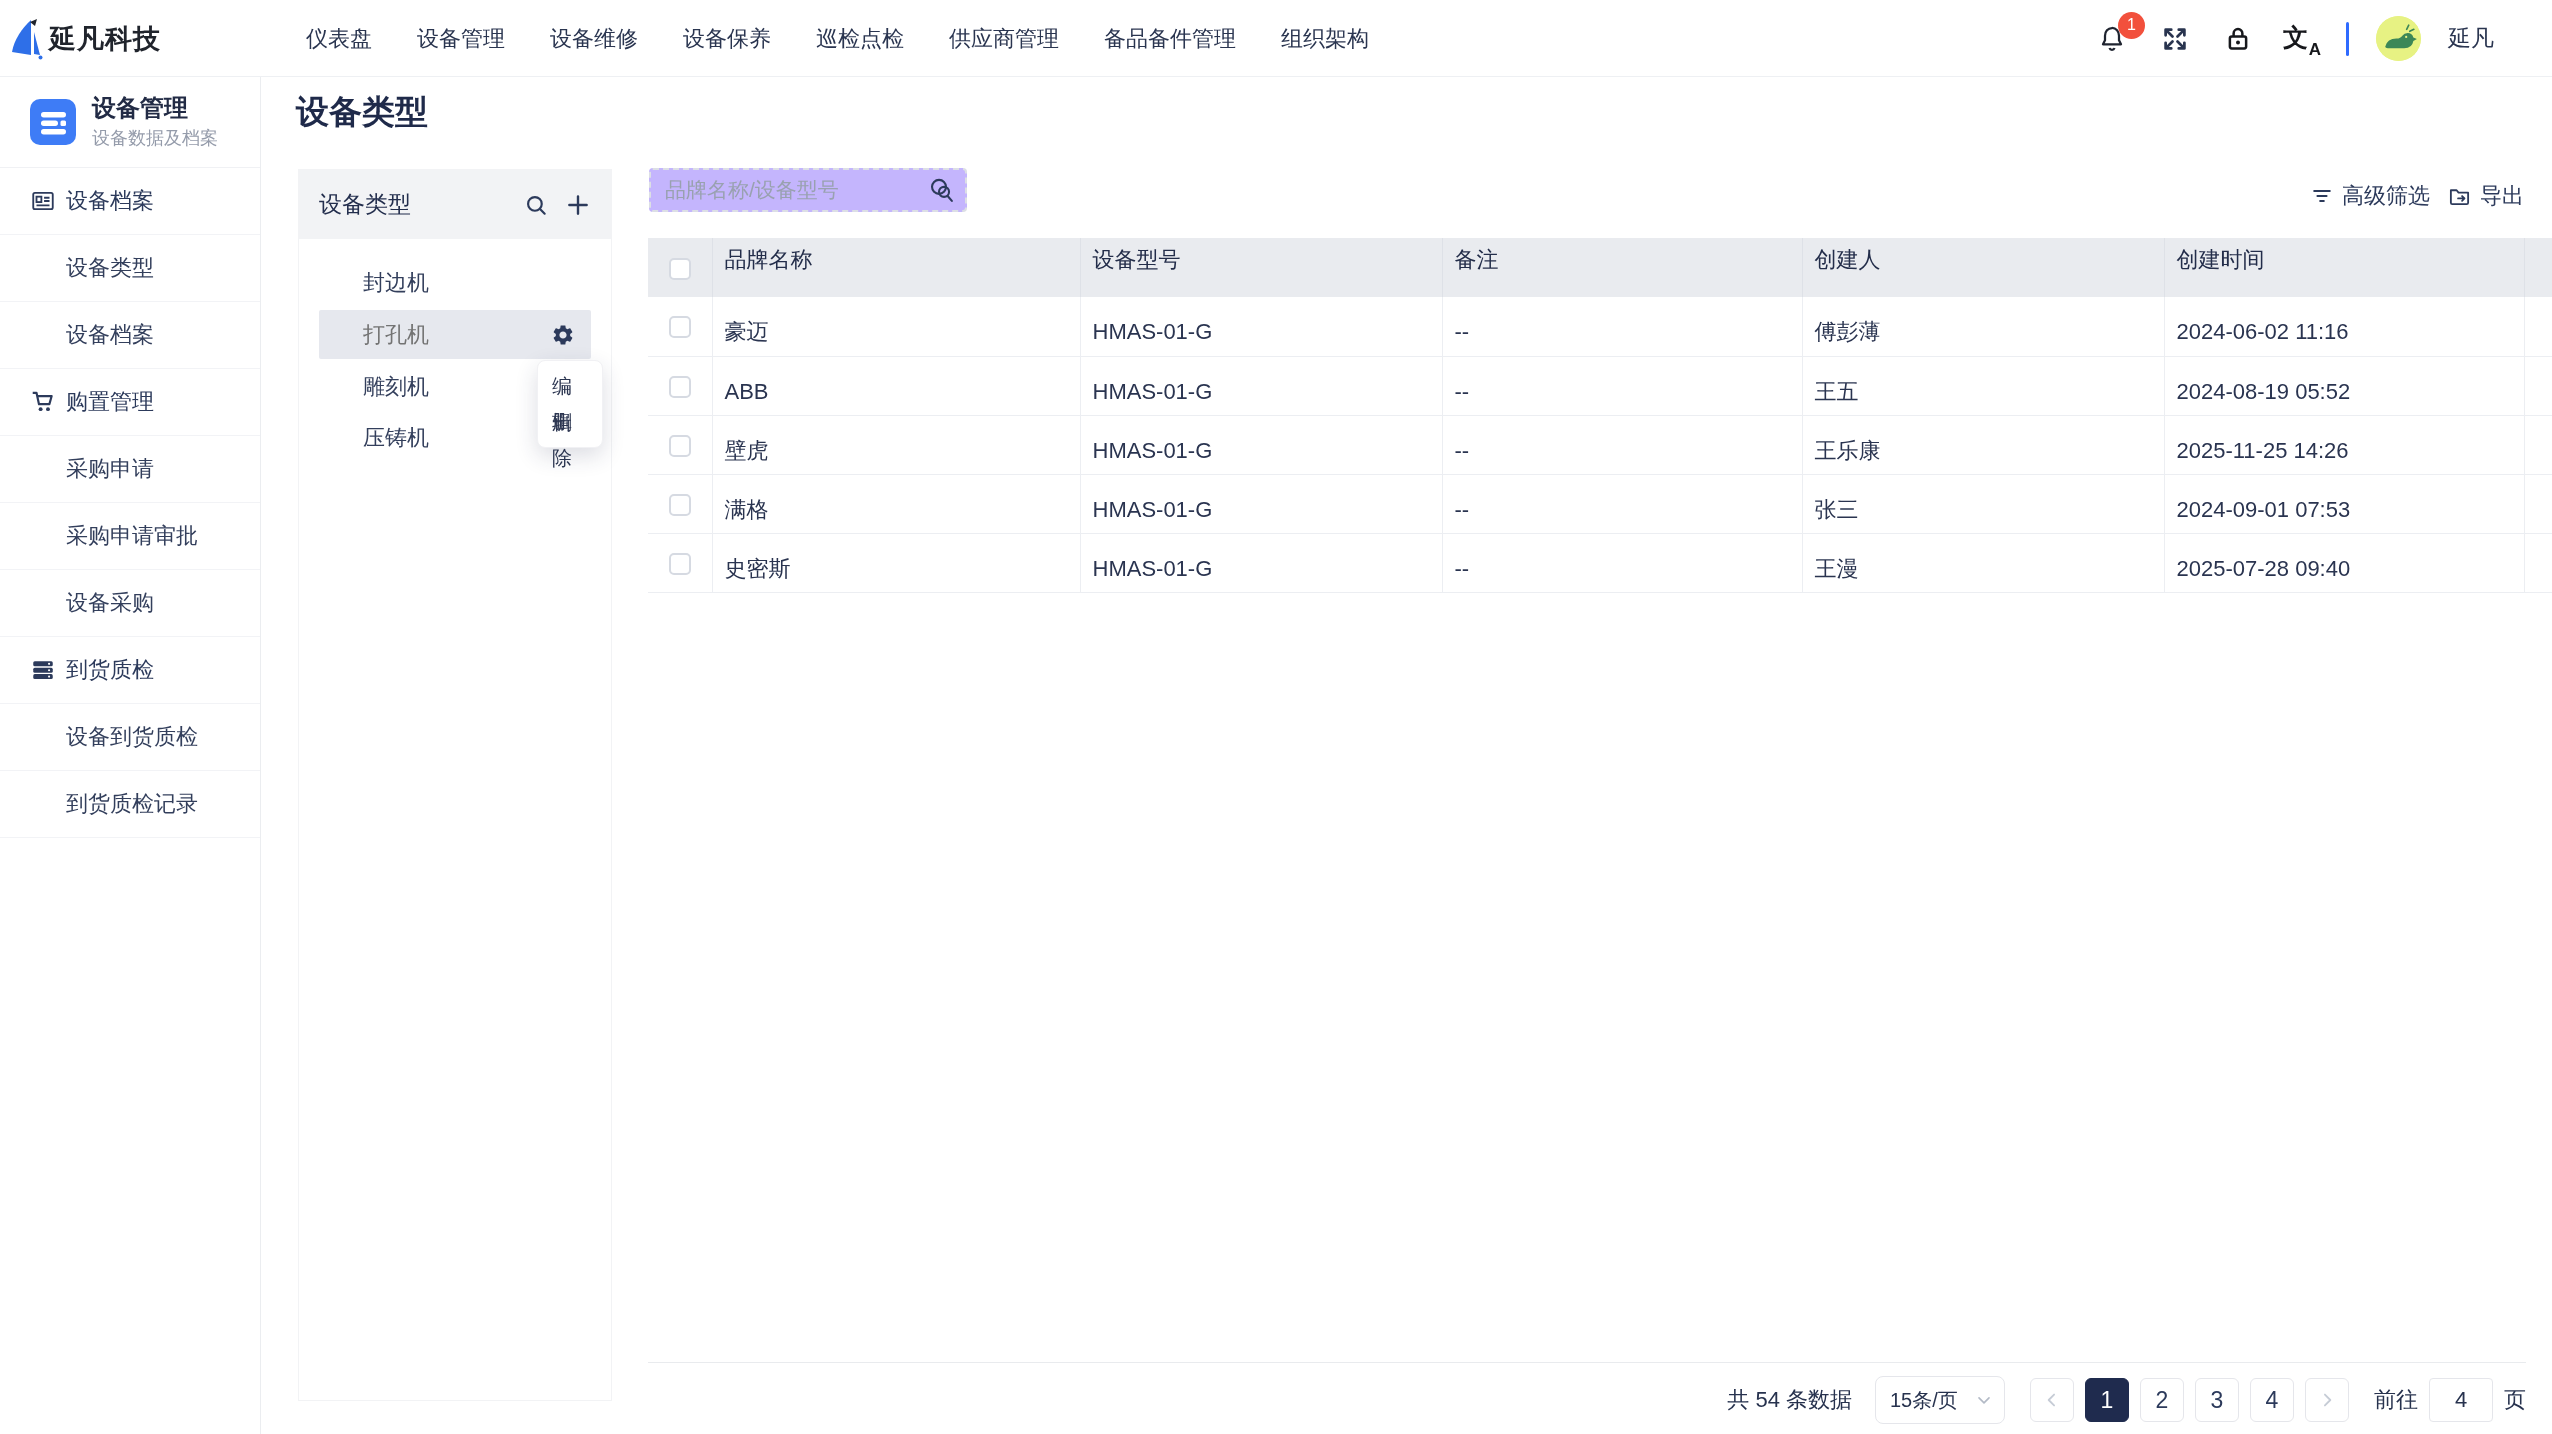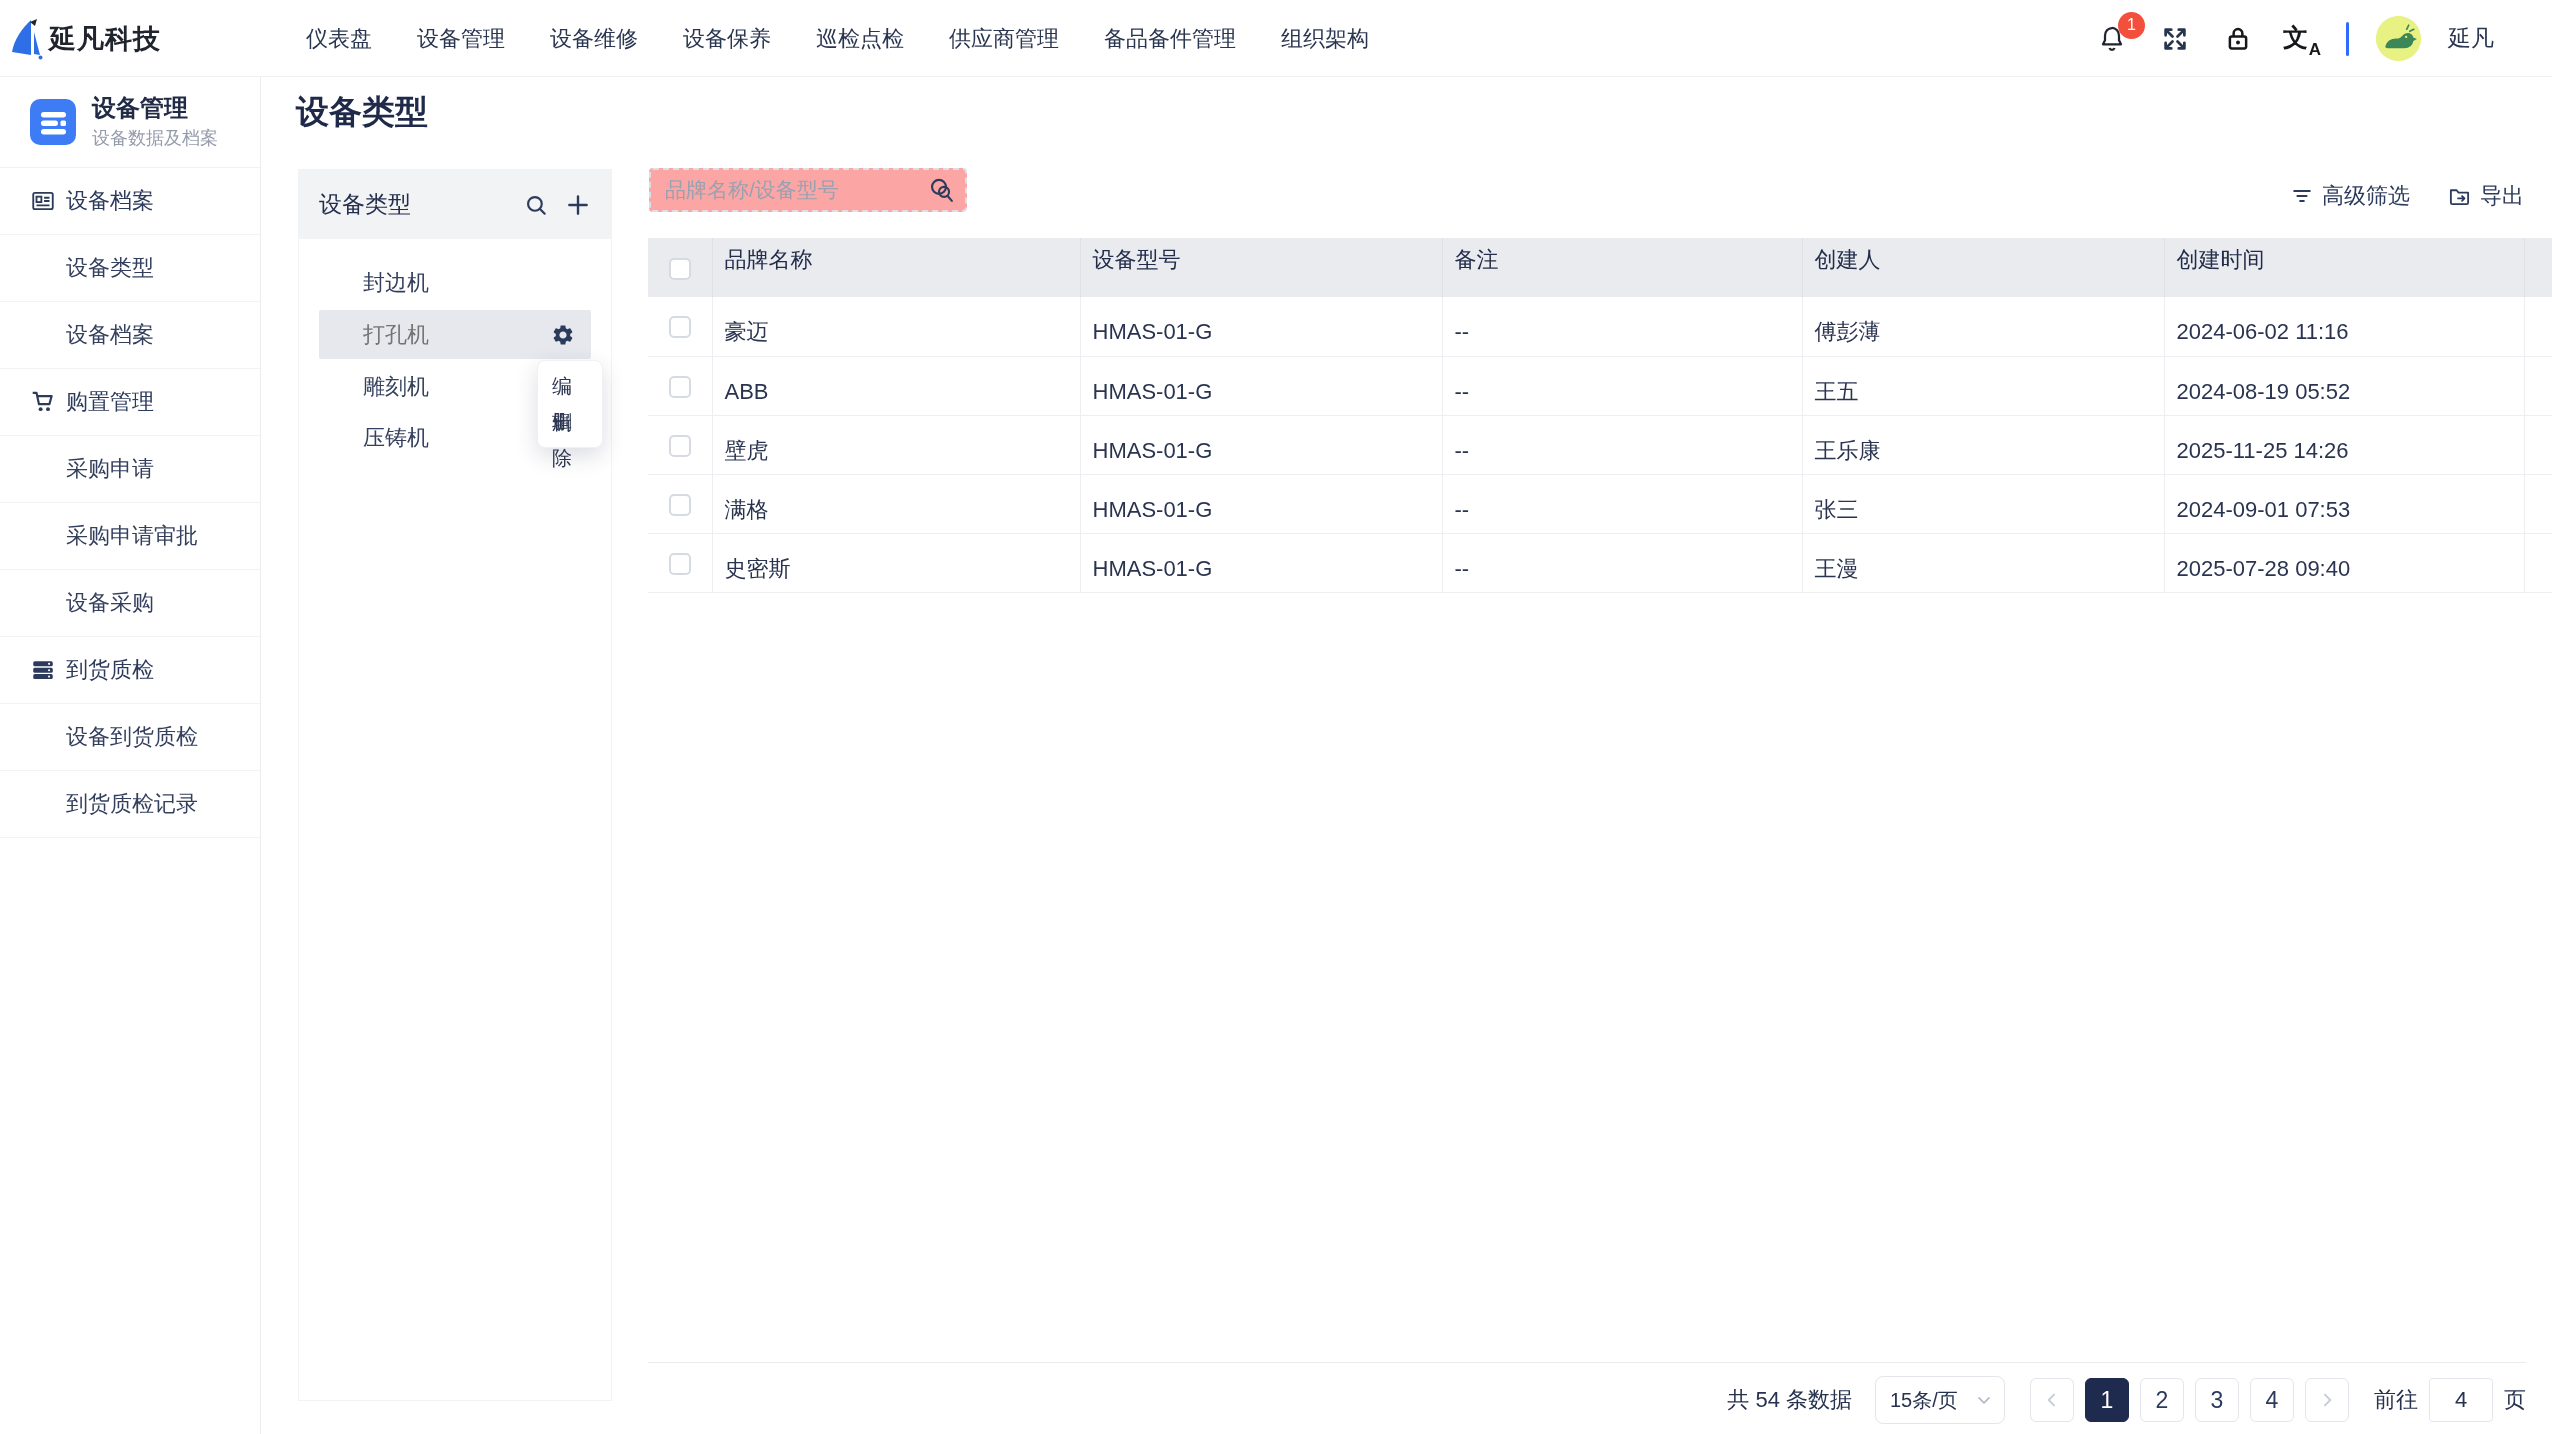--- a/index.html
+++ b/index.html
@@ -58,25 +58,25 @@
   .gear { position:absolute; right:16px; top:50%; transform:translateY(-50%); width:24px; height:24px; cursor:pointer; }
 
   .context-menu { position:absolute; left:537px; top:360px; width:66px; background:#fff;
                   border:1px solid #f1f1f4; border-radius:8px; padding:7px 0;
                   box-shadow:0 8px 22px rgba(36,46,80,.16); z-index:30; }
   .context-item { height:36px; line-height:36px; padding:0 14px; font-size:20px; color:#2b3550; cursor:pointer; }
 
   
   .search-box { position:absolute; left:649px; top:168px; width:318px; height:44px;
                 border:2px dashed #dcdfe5; border-radius:4px; display:flex; align-items:center;
-                padding:0 10px 0 14px; background:#fca5a5; }
+                padding:0 10px 0 14px; background:#c4b5fd; }
   .search-box input { border:none; outline:none; flex:1; min-width:0; font-size:21px; color:#2a3550; background:transparent; }
   .search-box input::placeholder { color:#99a1b0; }
   .search-glyph { width:28px; height:28px; cursor:pointer; flex:none; }
-  .actions { position:absolute; right:28px; top:181px; display:flex; align-items:center; gap:38px; }
+  .actions { position:absolute; right:28px; top:181px; display:flex; align-items:center; gap:18px; }
   .action { display:flex; align-items:center; gap:9px; font-size:22px; color:#2c3a5b; cursor:pointer; }
 
   
   .table-wrap { position:absolute; left:648px; top:238px; right:0; overflow:hidden; }
   table { border-collapse:collapse; width:1904px; table-layout:fixed; }
   col.c-check { width:64px; } col.c1 { width:368px; } col.c2 { width:362px; }
   col.c3 { width:360px; } col.c4 { width:362px; } col.c5 { width:360px; } col.c-fill { width:28px; }
   th { height:59px; background:#e9ebef; font-size:22px; font-weight:500; color:#232d4a;
        text-align:left; padding:0 0 16px 12px; border-right:1px solid #dee1e7; }
   th.no-r, td.no-r { border-right:none; padding:0; }

